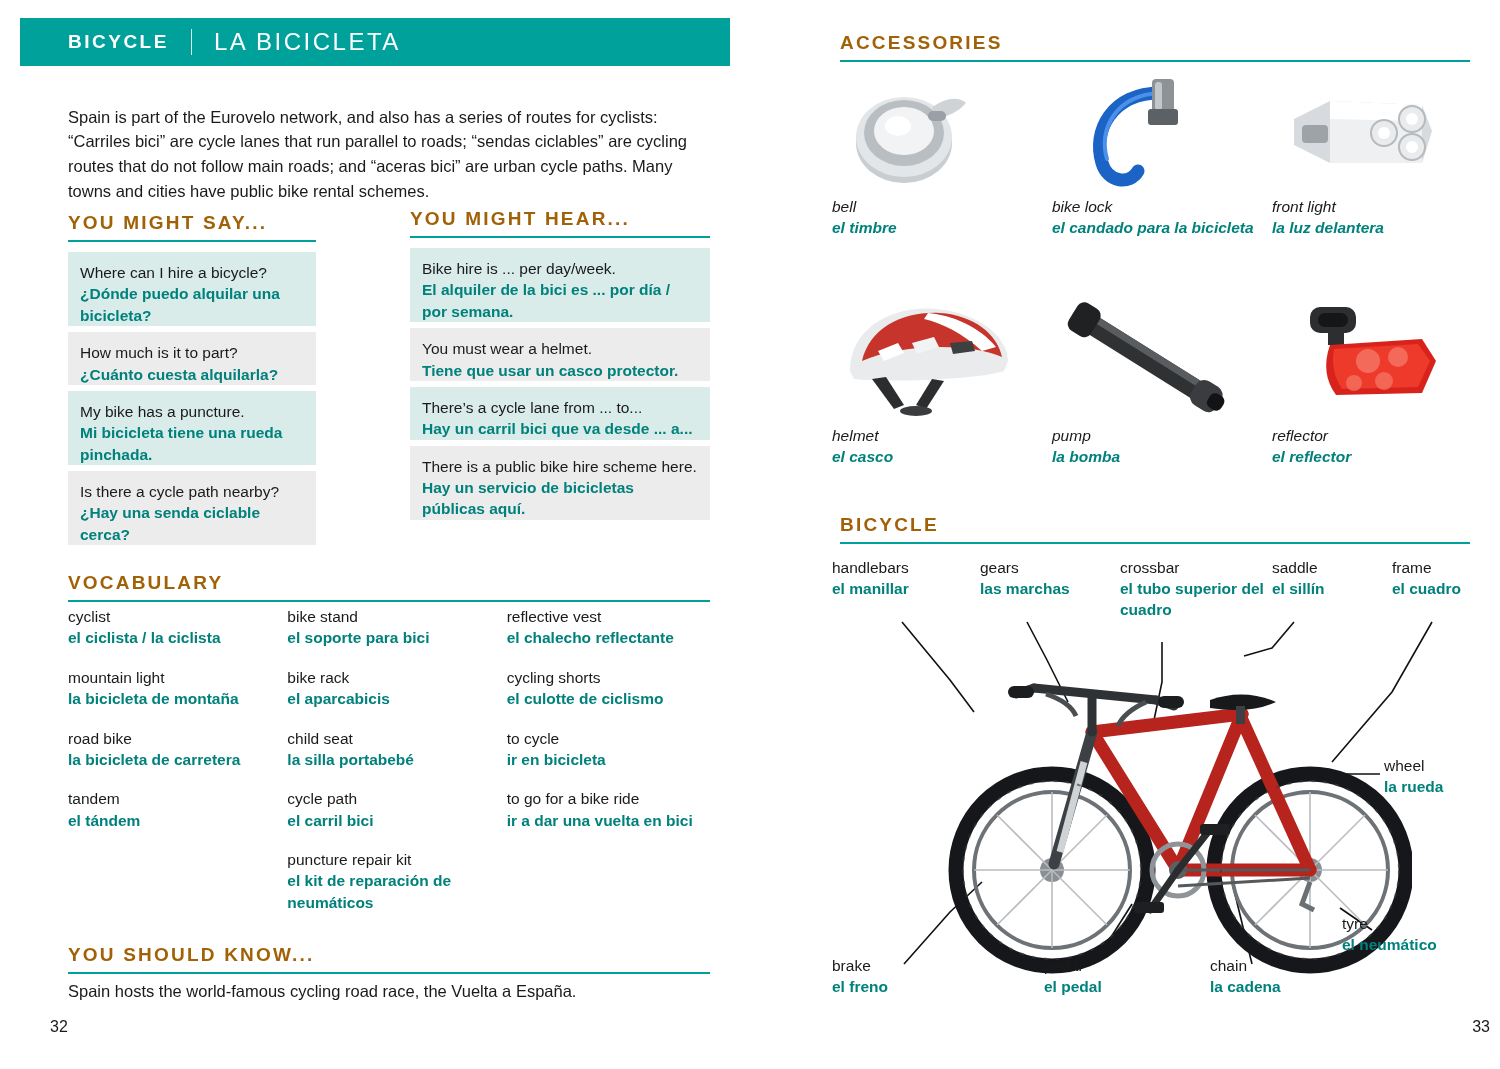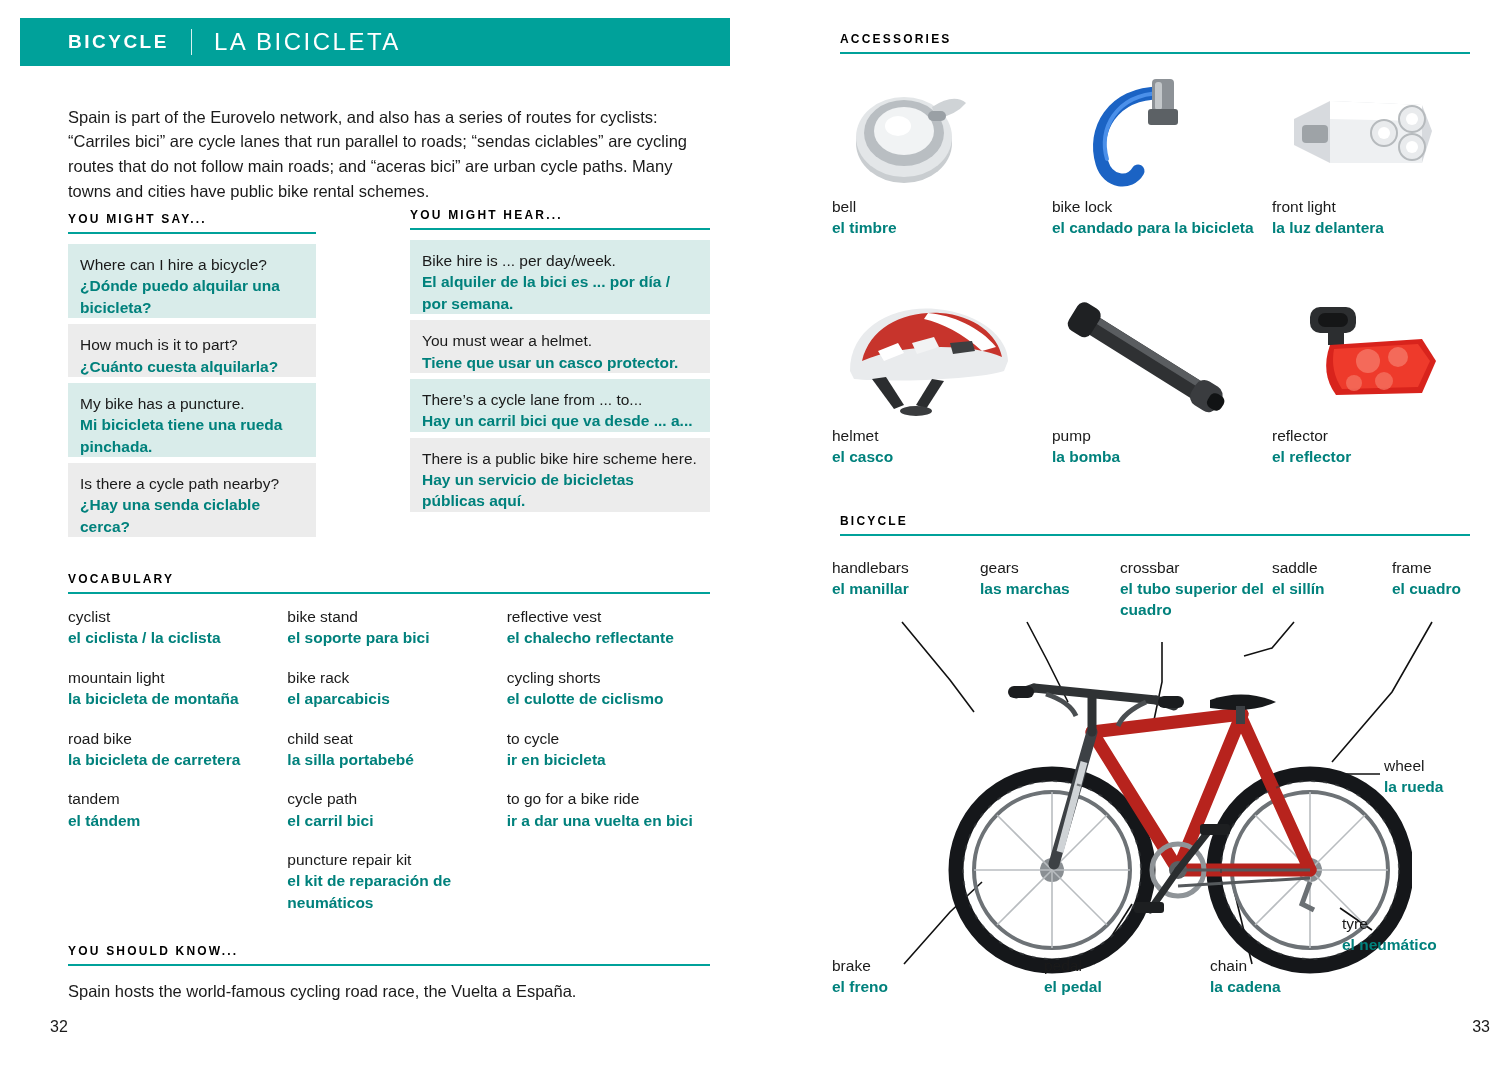--- a/index.html
+++ b/index.html
@@ -31,21 +31,21 @@
   .banner-es {
     color:#ffffff; font-size:24px; letter-spacing:2.5px;
   }
 
   .intro {
     position:absolute; left:48px; top:88px; width:630px;
     font-size:16.5px; line-height:1.5; color:#1a1a1a;
   }
 
   .sec-head {
-    font-weight:bold; font-size:12px; letter-spacing:2.2px; color:#000000;
+    font-weight:bold; font-size:19px; letter-spacing:2.2px; color:#a16207;
     text-transform:uppercase;
   }
   .rule { height:2px; background:#00a19a; margin-top:6px; }
 
   .col-left  { position:absolute; left:48px;  top:212px; width:248px; }
   .col-right { position:absolute; left:390px; top:208px; width:300px; }
 
   .phrase {
     padding:10px 12px 0 12px; margin-bottom:6px;
     font-size:15.5px; line-height:1.38;
@@ -72,21 +72,21 @@
   }
   .pagenum-l { position:absolute; left:30px; top:1018px; font-size:16px; color:#1a1a1a; }
   .pagenum-r { position:absolute; right:30px; top:1018px; font-size:16px; color:#1a1a1a; }
 
   
   .r-head { position:absolute; left:70px; width:630px; }
   .acc-grid {
     position:absolute; left:62px; top:70px; width:660px;
     display:flex; flex-wrap:wrap;
   }
-  .acc-cell { width:220px; margin-bottom:8px; }
+  .acc-cell { width:220px; margin-bottom:8px;font-style:italic; }
   .acc-img { height:120px; display:flex; align-items:center; justify-content:flex-start; }
   .acc-label { font-size:15.5px; line-height:1.38; margin-top:6px; }
   .acc-label .en { color:#1a1a1a; display:block; }
   .acc-label .es { color:#00817c; font-weight:bold; display:block; }
 
   .bike-area { position:absolute; left:62px; top:552px; width:680px; height:470px; }
   .cal { position:absolute; font-size:15.5px; line-height:1.35; }
   .cal .en { color:#1a1a1a; display:block; }
   .cal .es { color:#00817c; font-weight:bold; display:block; }
 

